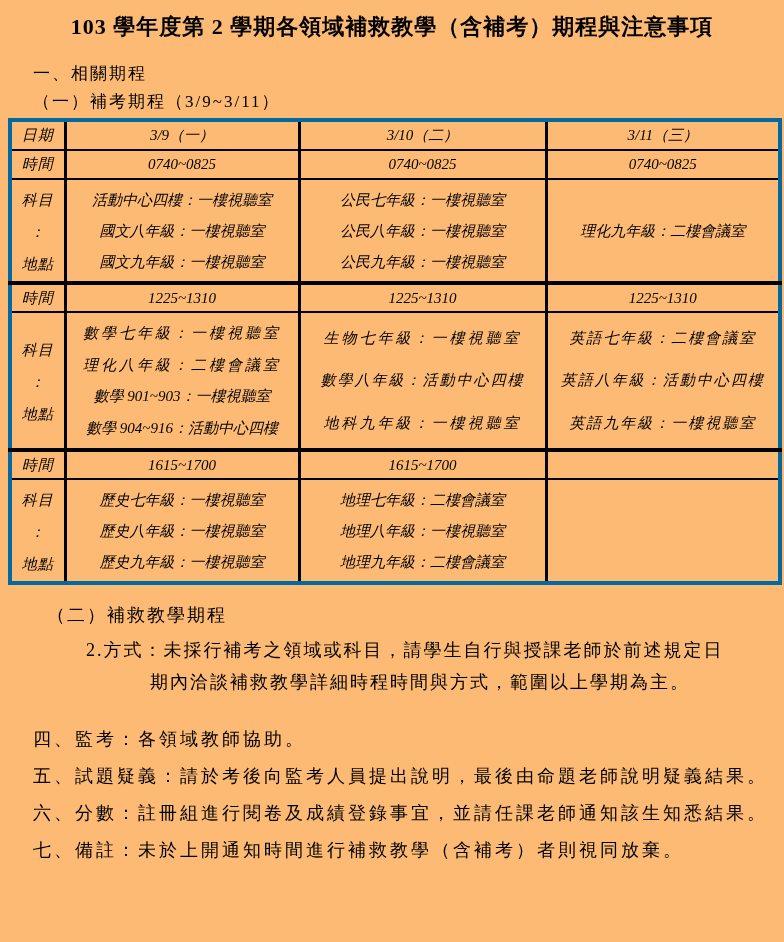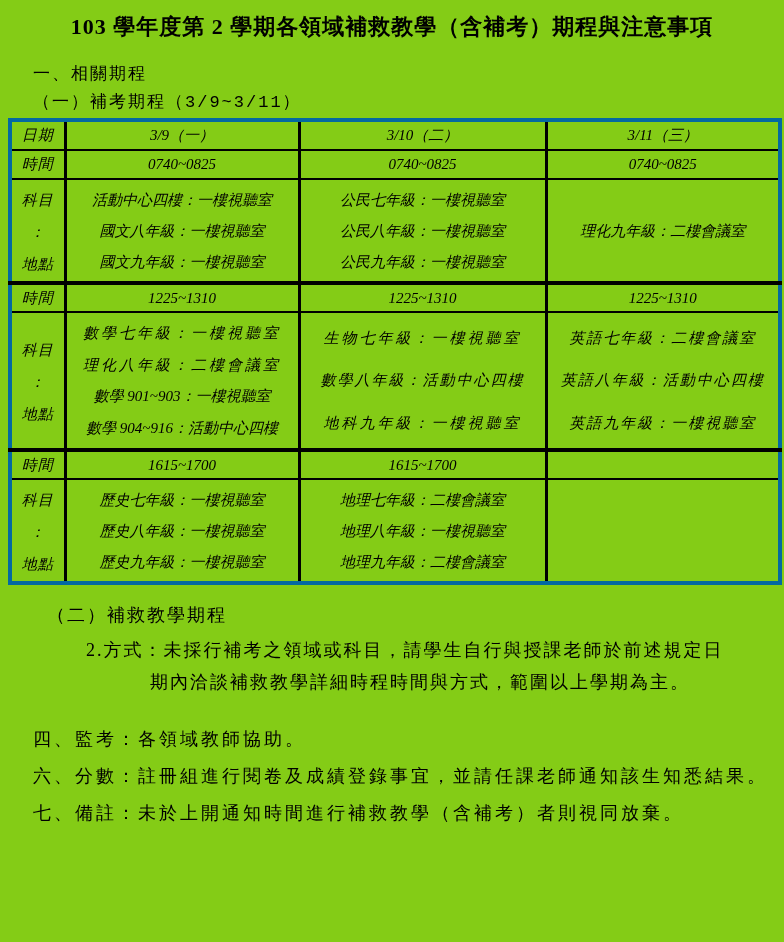--- a/index.html
+++ b/index.html
@@ -3,32 +3,32 @@
 <meta charset="utf-8">
 <style>
   * { margin: 0; padding: 0; box-sizing: border-box; }
   html, body { background: #fff; }
   body {
     width: 784px; height: 942px;
     font-family: "Liberation Serif", "DejaVu Serif", serif;
     color: #000;
     overflow: hidden;
   }
-  .page { width: 784px; height: 942px; position: relative; background: #84cc16; }
+  .page { width: 784px; height: 942px; position: relative; background: #fdba74; }
 
   .doc-title {
     padding-top: 12px;
     text-align: center;
     font-size: 22px;
     font-weight: bold;
     letter-spacing: 1px;
   }
 
   .h1 { margin: 20px 0 0 33px; font-size: 17px; letter-spacing: 2px; }
-  .h2 { margin: 5px 0 5px 33px; font-size: 17px; letter-spacing: 2px; font-family: Liberation Mono, monospace; }
+  .h2 { margin: 5px 0 5px 33px; font-size: 17px; letter-spacing: 2px; }
 
   table.sched {
     margin-left: 8px;
     width: 770px;
     border-collapse: collapse;
     table-layout: fixed;
     border: 4px solid #0369a1;
     font-style: italic;
   }
   table.sched td {
@@ -202,18 +202,19 @@
     </tr>
   </tbody>
     </table>
 
   <div class="sec2-head">（二）補救教學期程</div>
   <div class="sec2-item">2.方式：未採行補考之領域或科目，請學生自行與授課老師於前述規定日</div>
   <div class="sec2-wrap">期內洽談補救教學詳細時程時間與方式，範圍以上學期為主。</div>
 
   <div class="notes">
     <div class="note">四、監考：各領域教師協助。</div>
+    <div class="note">五、試題疑義：請於考後向監考人員提出說明，最後由命題老師說明疑義結果。</div>
     <div class="note">六、分數：註冊組進行閱卷及成績登錄事宜，並請任課老師通知該生知悉結果。</div>
     <div class="note">七、備註：未於上開通知時間進行補救教學（含補考）者則視同放棄。</div>
 
   </div>
 
 </div>
 
 </body></html>

